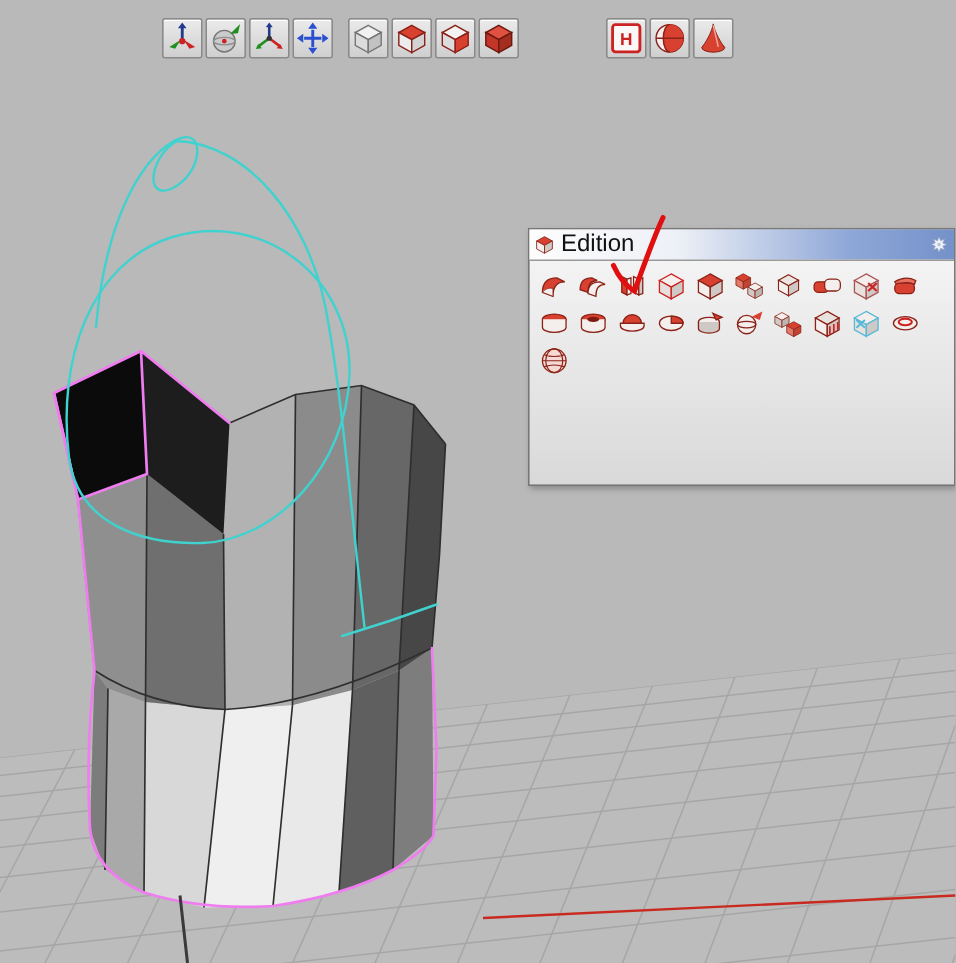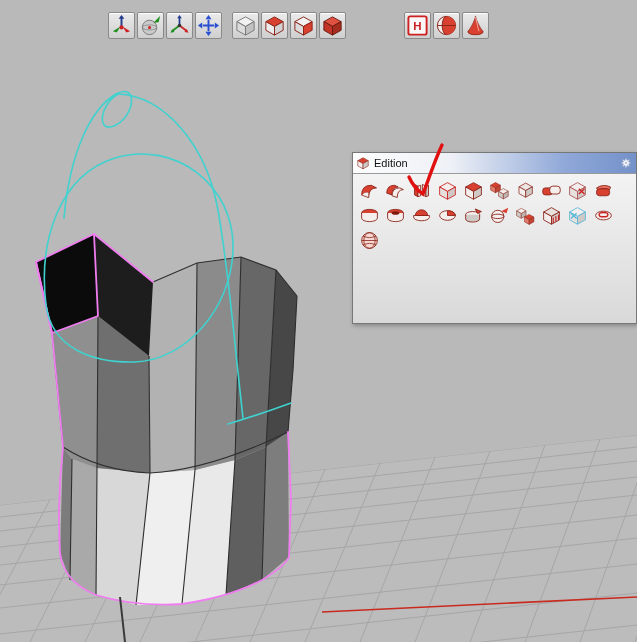--- a/index.html
+++ b/index.html
@@ -30,21 +30,21 @@
     position:absolute;left:352px;top:152px;width:285px;height:172px;z-index:10;
     border:1px solid #777;box-sizing:border-box;
     background:linear-gradient(#f7f7f7,#d9d9d9);
     box-shadow:1px 2px 4px rgba(0,0,0,.25);
   }
   .ptitlebar{
     height:20px;display:flex;align-items:center;padding:0 3px;gap:4px;
     background:linear-gradient(90deg,#fdfdfd 0%,#edf0f6 35%,#8fa8d8 75%,var(--palette_blue,#7491c9) 100%);
     border-bottom:1px solid #9a9a9a;cursor:default;
   }
-  .ptitle{font-size:11px;color:#111;line-height:20px}
+  .ptitle{font-size:16px;color:#111;line-height:20px}
   .ic.mini{width:14px;height:14px;flex:0 0 14px}
   .ic.gear{width:14px;height:14px;margin-left:auto;cursor:pointer}
   .prow{display:flex;padding-left:3px}
   .prows{padding-top:4px}
   .pbtn{width:26px;height:25px;display:flex;align-items:center;justify-content:center;cursor:pointer}
   .pbtn .ic{width:21px;height:21px}
   
   #overlay{position:absolute;left:0;top:0;z-index:20;pointer-events:none}
 </style>
 </head>

